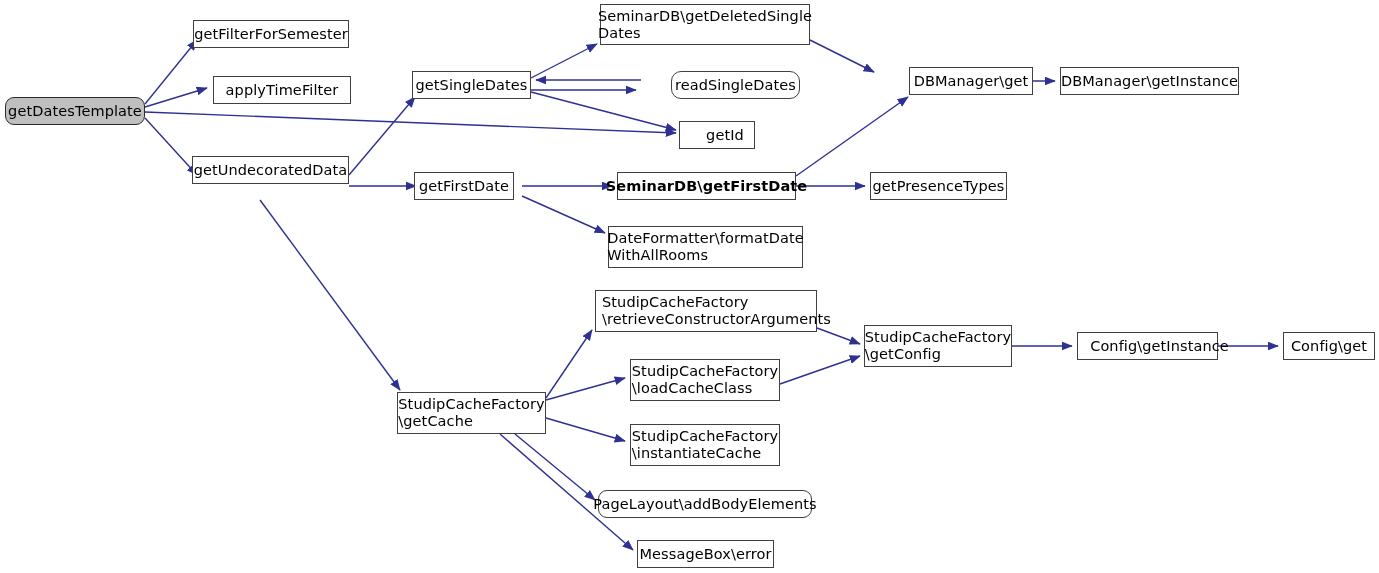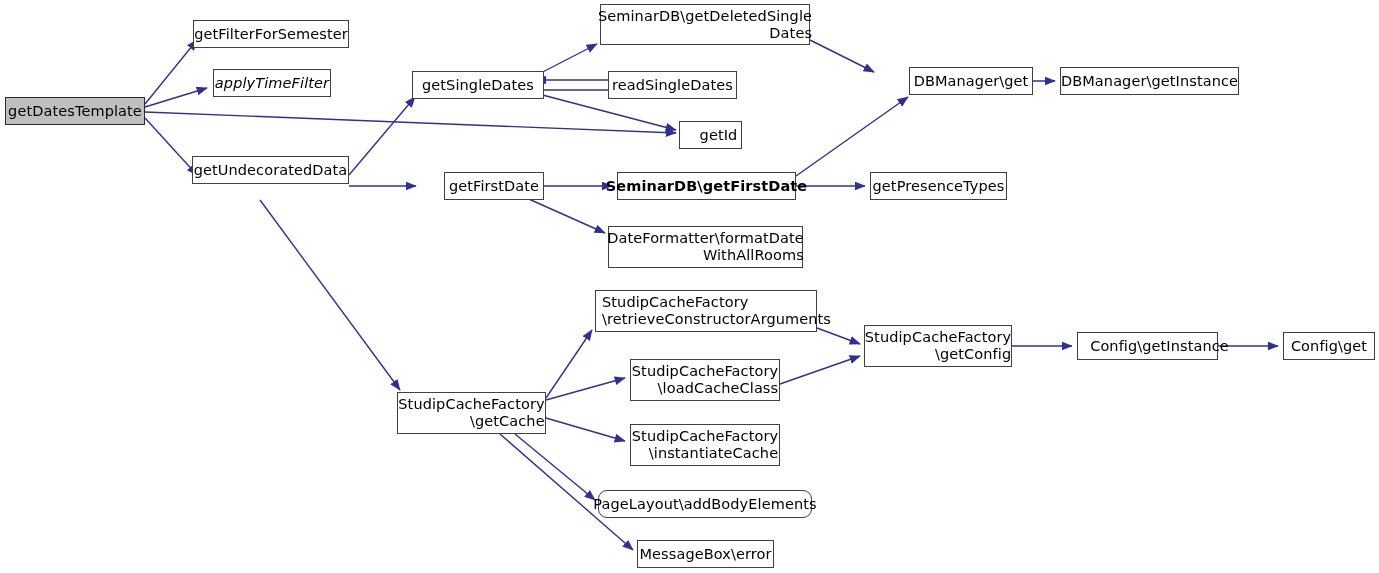--- a/index.html
+++ b/index.html
@@ -29,27 +29,28 @@
     position: absolute;
     box-sizing: border-box;
     border: 1px solid #404040;
     background: #ffffff;
     color: #000000;
     font-size: 14.5px;
     line-height: 17px;
     display: flex;
     align-items: center;
     justify-content: center;
-    text-align: right;
+    text-align: left;
     white-space: pre;
     letter-spacing: 0.1px;
   }
   .node.highlight {
     background: #bfbfbf;
     border-color: #2b2b2b;
+    border-radius: 9px;
   }
   .node.leftalign {
     justify-content: flex-start;
     text-align: left;
     padding-left: 6px;
   }
   .node-label {
     pointer-events: none;
   }
 </style>
@@ -88,30 +89,30 @@
         <path d="M500,434 L633,550" fill="none" stroke="#2e3192" stroke-width="1.4" marker-end="url(#arrow)"></path>
         <path d="M817,328 L860,344" fill="none" stroke="#2e3192" stroke-width="1.4" marker-end="url(#arrow)"></path>
         <path d="M780,384 L860,356" fill="none" stroke="#2e3192" stroke-width="1.4" marker-end="url(#arrow)"></path>
         <path d="M1012,346 L1072,346" fill="none" stroke="#2e3192" stroke-width="1.4" marker-end="url(#arrow)"></path>
         <path d="M1218,346 L1278,346" fill="none" stroke="#2e3192" stroke-width="1.4" marker-end="url(#arrow)"></path>
       </g>
   </svg>
   <div id="node-layer">
       <div class="node highlight" style="left: 5px; top: 97px; width: 140px; height: 28px;"><span class="node-label">getDatesTemplate</span></div>
       <div class="node" style="left: 193px; top: 20px; width: 156px; height: 28px;"><span class="node-label">getFilterForSemester</span></div>
-      <div class="node" style="left: 213px; top: 69px; width: 118px; height: 28px; font-style: italic;"><span class="node-label">applyTimeFilter</span></div>
+      <div class="node" style="left: 213px; top: 76px; width: 138px; height: 28px;"><span class="node-label">applyTimeFilter</span></div>
       <div class="node" style="left: 192px; top: 156px; width: 157px; height: 28px;"><span class="node-label">getUndecoratedData</span></div>
-      <div class="node" style="left: 412px; top: 71px; width: 132px; height: 28px;"><span class="node-label">getSingleDates</span></div>
+      <div class="node" style="left: 412px; top: 71px; width: 119px; height: 28px;"><span class="node-label">getSingleDates</span></div>
       <div class="node" style="left: 600px; top: 4px; width: 210px; height: 41px;"><span class="node-label">SeminarDB\getDeletedSingle
 Dates</span></div>
-      <div class="node" style="left: 608px; top: 71px; width: 129px; height: 28px;"><span class="node-label">readSingleDates</span></div>
-      <div class="node" style="left: 679px; top: 121px; width: 63px; height: 28px; padding-left: 16px;"><span class="node-label">getId</span></div>
+      <div class="node" style="left: 671px; top: 71px; width: 129px; height: 28px; border-radius: 10px;"><span class="node-label">readSingleDates</span></div>
+      <div class="node" style="left: 679px; top: 121px; width: 76px; height: 28px; padding-left: 16px;"><span class="node-label">getId</span></div>
       <div class="node" style="left: 877px; top: 67px; width: 124px; height: 28px; margin-left: 32px;"><span class="node-label">DBManager\get</span></div>
       <div class="node" style="left: 1060px; top: 67px; width: 179px; height: 28px;"><span class="node-label">DBManager\getInstance</span></div>
-      <div class="node" style="left: 444px; top: 172px; width: 100px; height: 28px;"><span class="node-label">getFirstDate</span></div>
+      <div class="node" style="left: 414px; top: 172px; width: 100px; height: 28px;"><span class="node-label">getFirstDate</span></div>
       <div class="node" style="left: 617px; top: 172px; width: 179px; height: 28px; font-weight: bold;"><span class="node-label">SeminarDB\getFirstDate</span></div>
       <div class="node" style="left: 870px; top: 172px; width: 137px; height: 28px;"><span class="node-label">getPresenceTypes</span></div>
       <div class="node" style="left: 608px; top: 226px; width: 195px; height: 42px;"><span class="node-label">DateFormatter\formatDate
 WithAllRooms</span></div>
       <div class="node leftalign" style="left: 595px; top: 290px; width: 222px; height: 42px;"><span class="node-label">StudipCacheFactory
 \retrieveConstructorArguments</span></div>
       <div class="node" style="left: 864px; top: 325px; width: 148px; height: 42px;"><span class="node-label">StudipCacheFactory
 \getConfig</span></div>
       <div class="node" style="left: 630px; top: 359px; width: 150px; height: 42px;"><span class="node-label">StudipCacheFactory
 \loadCacheClass</span></div>

